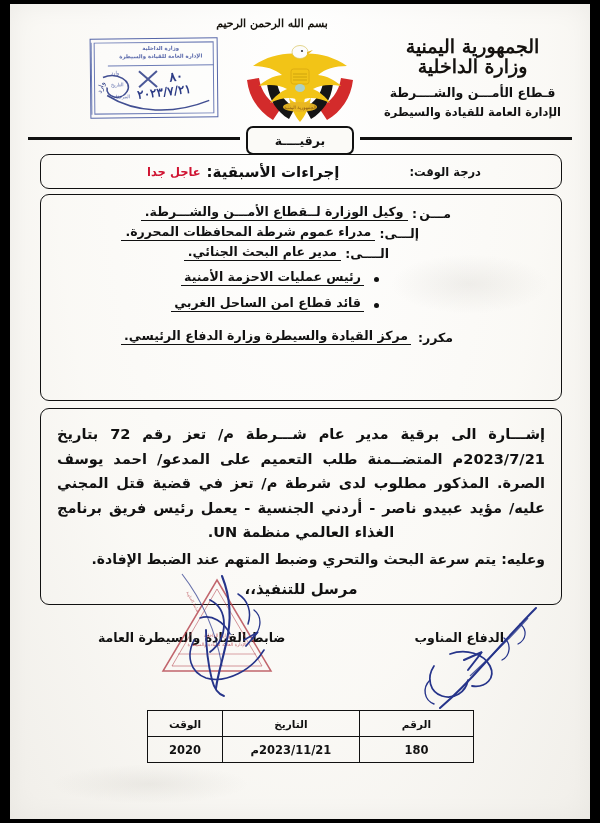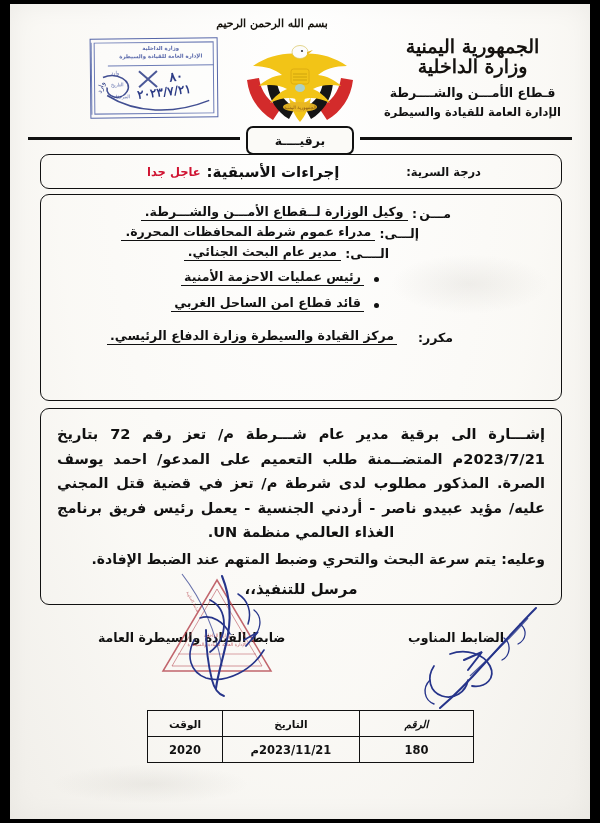--- a/index.html
+++ b/index.html
@@ -151,21 +151,21 @@
   .bullets li .dot{
     width:5px;height:5px;border-radius:50%;background:#111;
     margin-left:10px;margin-bottom:4px;flex:0 0 auto;
   }
   .bullets li .btext{border-bottom:1.5px solid #111;padding:0 3px 1px 3px;}
   .repeat-line{
     display:flex;align-items:flex-end;justify-content:flex-start;
     font-size:12.5px;font-weight:700;color:#111;margin-top:10px;
     padding-right:86px;
   }
-  .repeat-line .lbl{margin-left:21px;}
+  .repeat-line .lbl{margin-left:7px;}
   .repeat-line .val{border-bottom:1.5px solid #111;padding:0 3px 1px 3px;}
   
   .body-box{left:30px;right:28px;top:404px;height:195px;}
   .body-inner{position:absolute;inset:0;padding:13px 16px 0 16px;}
   .body-para{
     font-size:14.6px;font-weight:700;color:#111;line-height:1.68;
     text-align:justify;text-align-last:center;
     font-family:"DejaVu Sans","Liberation Sans",sans-serif;
   }
   .body-concl{
@@ -207,21 +207,21 @@
     border-collapse:collapse;
   }
   .tbl td,.tbl th{
     border:1.6px solid #111;text-align:center;
     font-size:11.5px;font-weight:700;color:#111;
     padding:4px 0;height:17px;
   }
   .tbl th{font-size:10.5px;}
   .c-time{width:23%;}
   .c-date{width:42%;}
-  .c-num{width:35%;font-style:italic;}
+  .c-num{width:35%;}
   .val-num{font-size:13px;}
   .val-date{font-size:12.5px;}
   .val-time{font-size:13px;}
   .smudge{
     position:absolute;pointer-events:none;opacity:.25;
     background:radial-gradient(ellipse at center, rgba(150,145,135,.5), rgba(255,255,255,0) 70%);
   }
 </style>
 </head>
 <body>
@@ -297,21 +297,21 @@
     <div class="rule-wrap">
       <div class="rule-l"></div>
       <div class="rule-r"></div>
       <div class="chip">
         <span>برقيــــة</span>
       </div>
     </div>
 
     <div class="box priority-box">
       <div class="priority-inner">
-        <div class="secrecy">درجة السرية:</div>
+        <div class="secrecy">درجة الوقت:</div>
         <div class="prio-group">
           <span class="prio-label">إجراءات الأسبقية:</span>
           <span class="prio-value">عاجل جدا</span>
         </div>
       </div>
     </div>
 
     <div class="box addr-box">
       <div class="addr-inner">
         <div class="addr-line al1">
@@ -351,21 +351,21 @@
     <div class="box body-box">
       <div class="body-inner">
         <div class="body-para">إشـــارة الى برقية مدير عام شـــرطة م/ تعز رقم 72 بتاريخ 2023/7/21م المتضــمنة طلب التعميم على المدعو/ احمد يوسف الصرة. المذكور مطلوب لدى شرطة م/ تعز في قضية قتل المجني عليه/ مؤيد عبيدو ناصر - أردني الجنسية - يعمل رئيس فريق برنامج الغذاء العالمي منظمة UN.</div>
         <div class="body-concl">وعليه: يتم سرعة البحث والتحري وضبط المتهم عند الضبط الإفادة.</div>
         <div class="body-send">مرسل للتنفيذ،،</div>
       </div>
     </div>
 
     <div class="sig-row">
       <div class="sig sig-left">ضابط القيادة والسيطرة العامة</div>
-      <div class="sig sig-right">الضابط المناوب</div>
+      <div class="sig sig-right">الدفاع المناوب</div>
     </div>
 
     <div class="tri-stamp">
       <svg width="118" height="100" viewBox="0 0 118 100">
         <path d="M59 4 L113 95 L5 95 Z" fill="none" stroke="#b3404a" stroke-width="1.5" opacity=".8"></path>
         <path d="M59 13 L104 90 L14 90 Z" fill="none" stroke="#b3404a" stroke-width="0.9" opacity=".6"></path>
         <line x1="20" y1="78" x2="98" y2="78" stroke="#b3404a" stroke-width="0.8" opacity=".6"></line>
       </svg>
       <div class="tri-text">
         <div>وزارة الداخلية</div>

